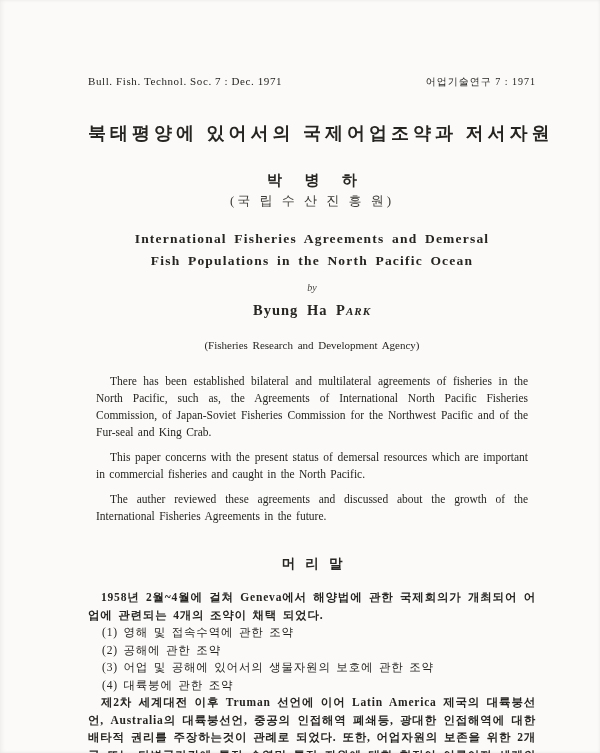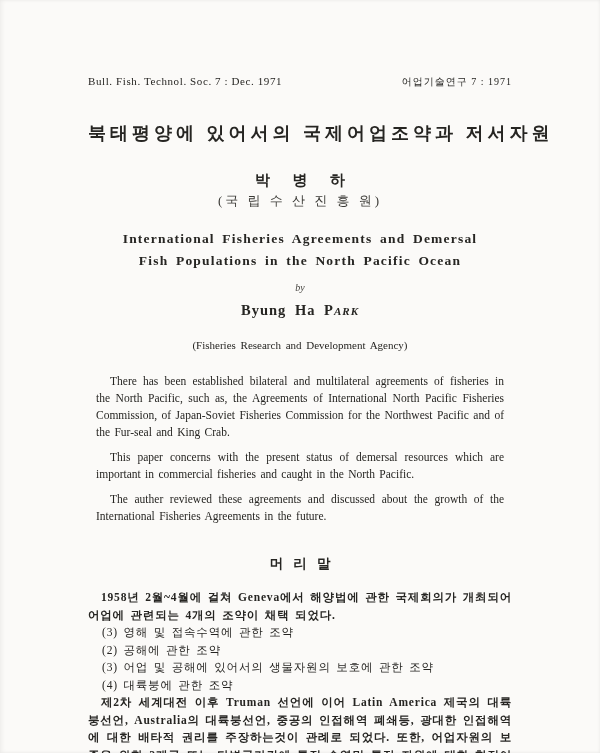--- a/index.html
+++ b/index.html
@@ -11,21 +11,21 @@
     position: relative;
     width: 600px;
     height: 753px;
     margin: 0 auto;
     background: #fbfaf8;
     box-shadow: inset 2px 0 4px rgba(0,0,0,0.05), inset -1px 0 3px rgba(0,0,0,0.04);
     overflow: hidden;
     font-family: "Liberation Serif", "DejaVu Serif", serif;
     color: #262522;
     box-sizing: border-box;
-    padding: 75px 88px 0 88px;
+    padding: 75px 64px 0 88px;
   }
   .journal-header {
     display: flex;
     justify-content: space-between;
     align-items: baseline;
     font-size: 11px;
     letter-spacing: 0.6px;
   }
   .journal-header .right {
     font-size: 10px;
@@ -157,21 +157,21 @@
     <p>There has been established  bilateral and multilateral  agreements of fisheries  in the North Pacific, such as, the Agreements of International North Pacific Fisheries Commission, of Japan-Soviet Fisheries Commission for the Northwest Pacific and of the Fur-seal and King Crab.</p>
     <p>This paper concerns with the present status of demersal resources which are important in commercial fisheries and caught in the North Pacific.</p>
     <p>The auther reviewed these agreements and discussed about the growth of the International Fisheries Agreements in the future.</p>
   </div>
 
   <div class="section-heading">머   리   말</div>
 
   <div class="body-ko">
     <p>1958년 2월~4월에 걸쳐 Geneva에서 해양법에 관한 국제회의가  개최되어 어업에  관련되는 4개의 조약이 채택 되었다.</p>
     <ul class="treaty-list">
-      <li>(3)  영해 및 접속수역에 관한 조약</li>
+      <li>(1)  영해 및 접속수역에 관한 조약</li>
       <li>(2)  공해에 관한 조약</li>
       <li>(3)  어업 및 공해에 있어서의 생물자원의 보호에 관한 조약</li>
       <li>(4)  대륙붕에 관한 조약</li>
     </ul>
     <p>제2차 세계대전 이후 Truman 선언에 이어 Latin America 제국의 대륙붕선언, Australia의 대륙붕선언, 중공의 인접해역 폐쇄등, 광대한 인접해역에 대한 배타적 권리를 주장하는것이 관례로 되었다.  또한, 어업자원의  보존을 위한 2개국 또는 다변국가간에 특정 수역및 특정 자원에 대한 협정이 이루어져 세계의 넓은 대양 주 공해상에 있어서도 어업이 제한되고  원양어업의 진출을 제한하고 있는 실정이다.</p>
   </div>
 
 </div>
 
 </body></html>

